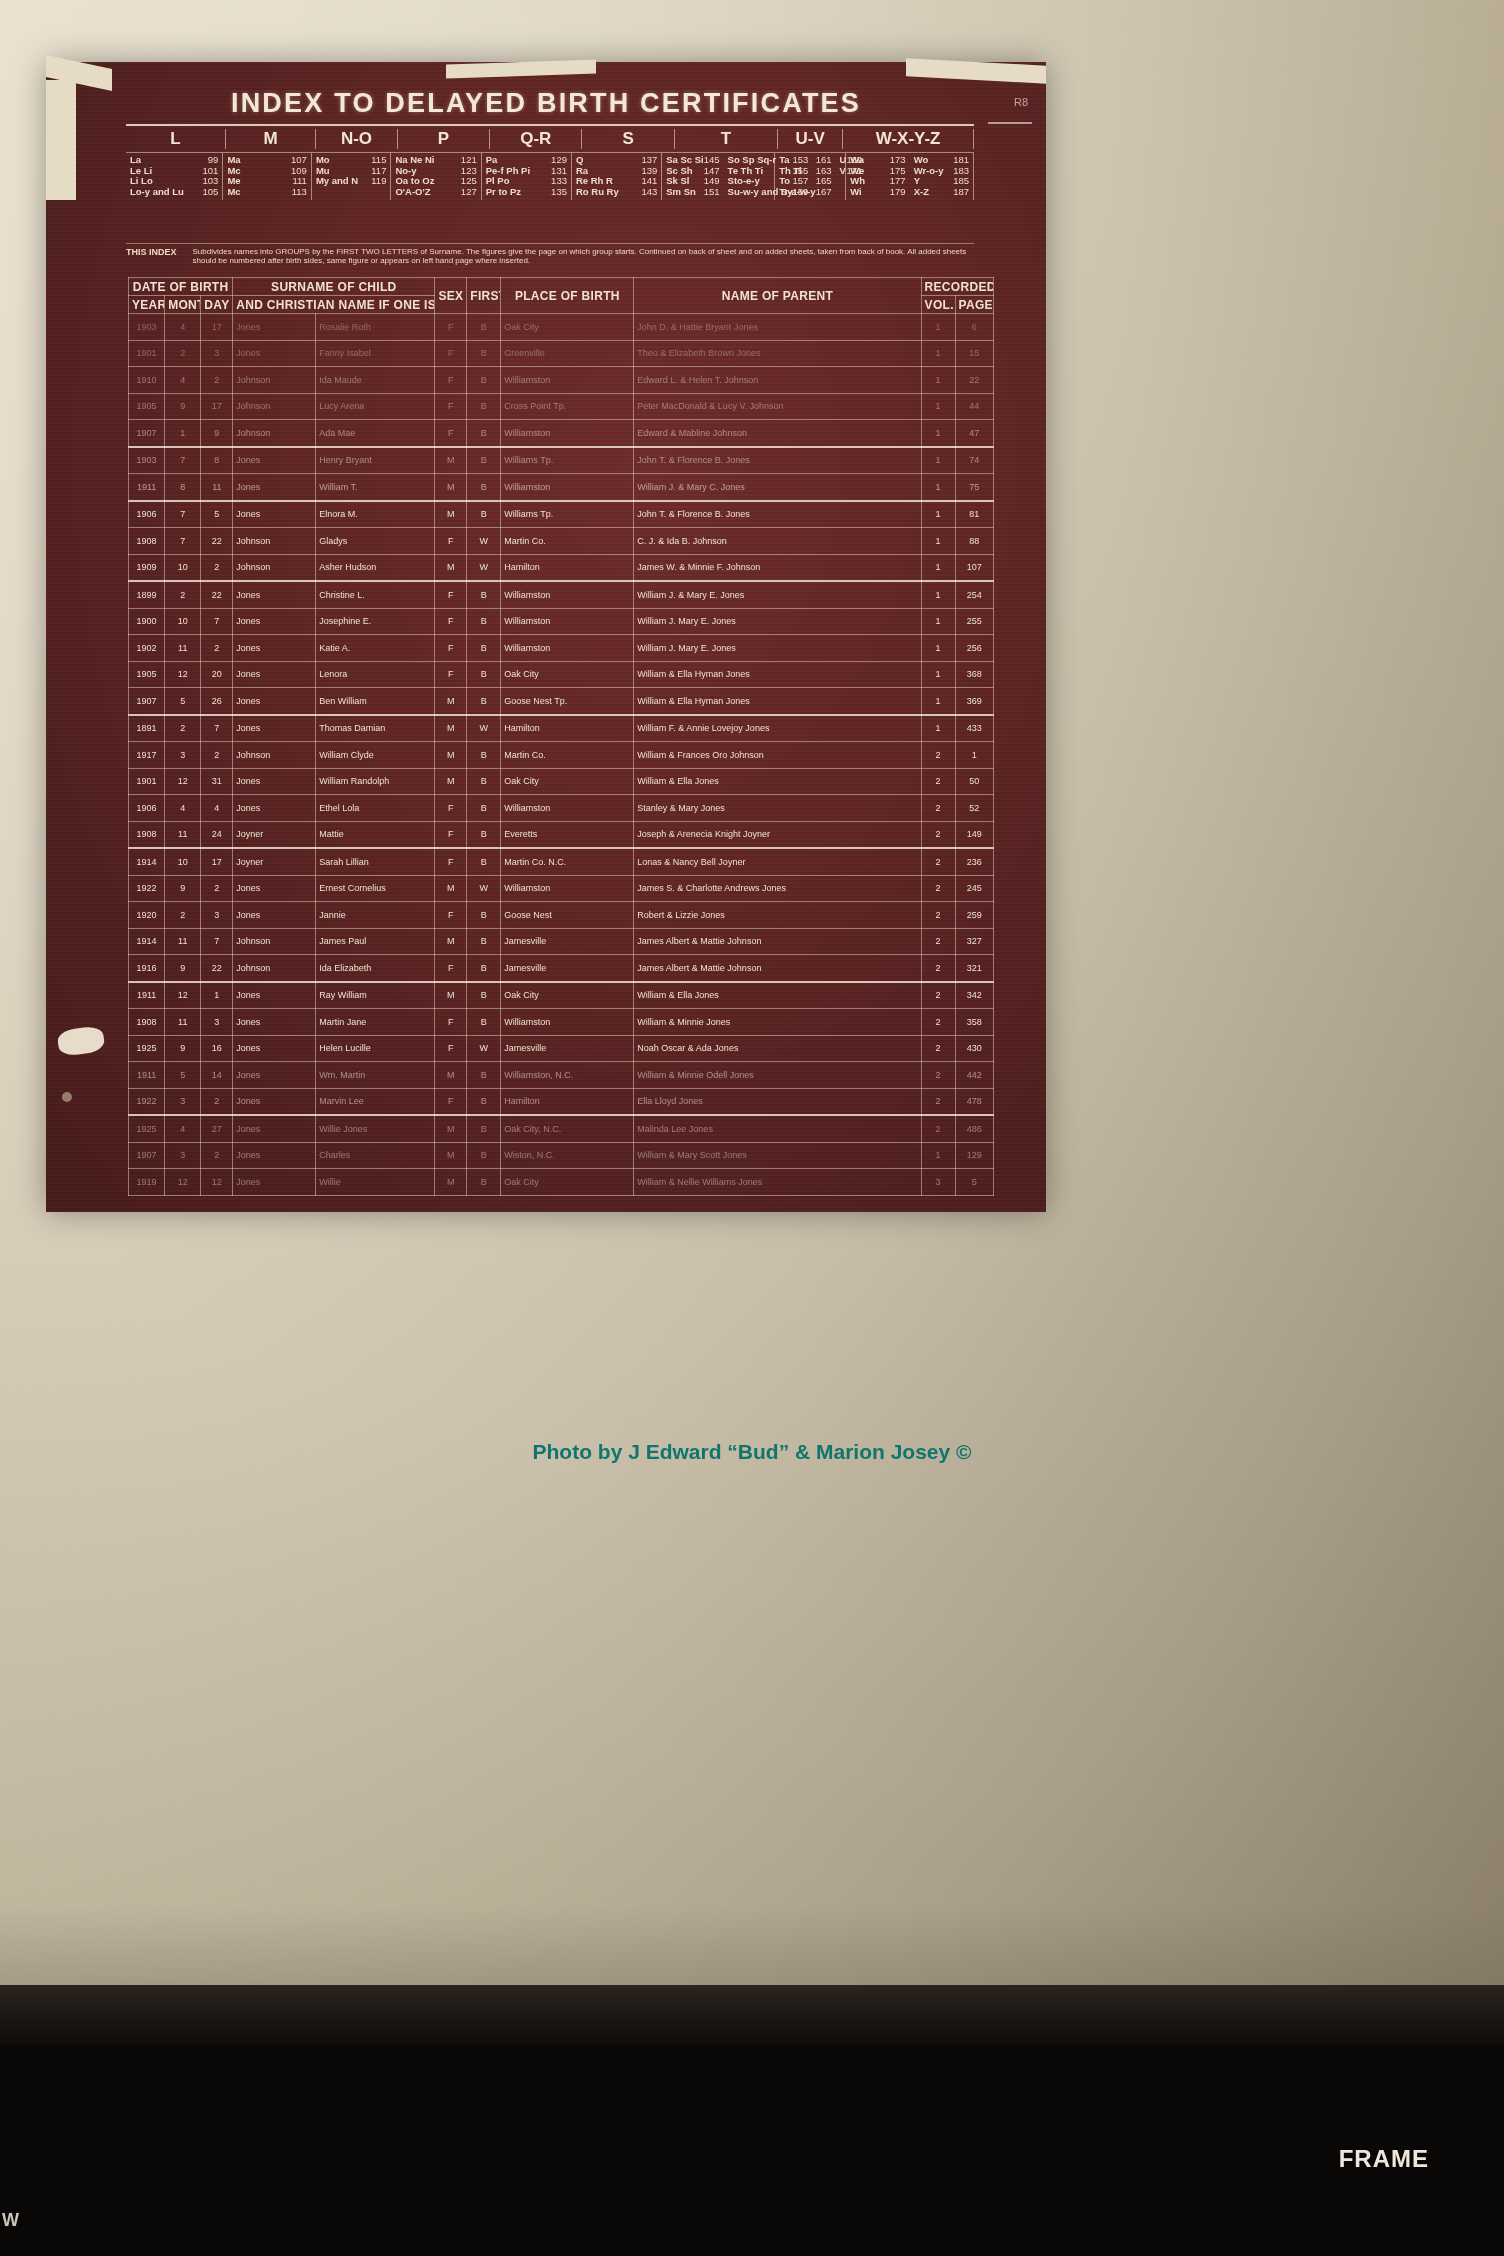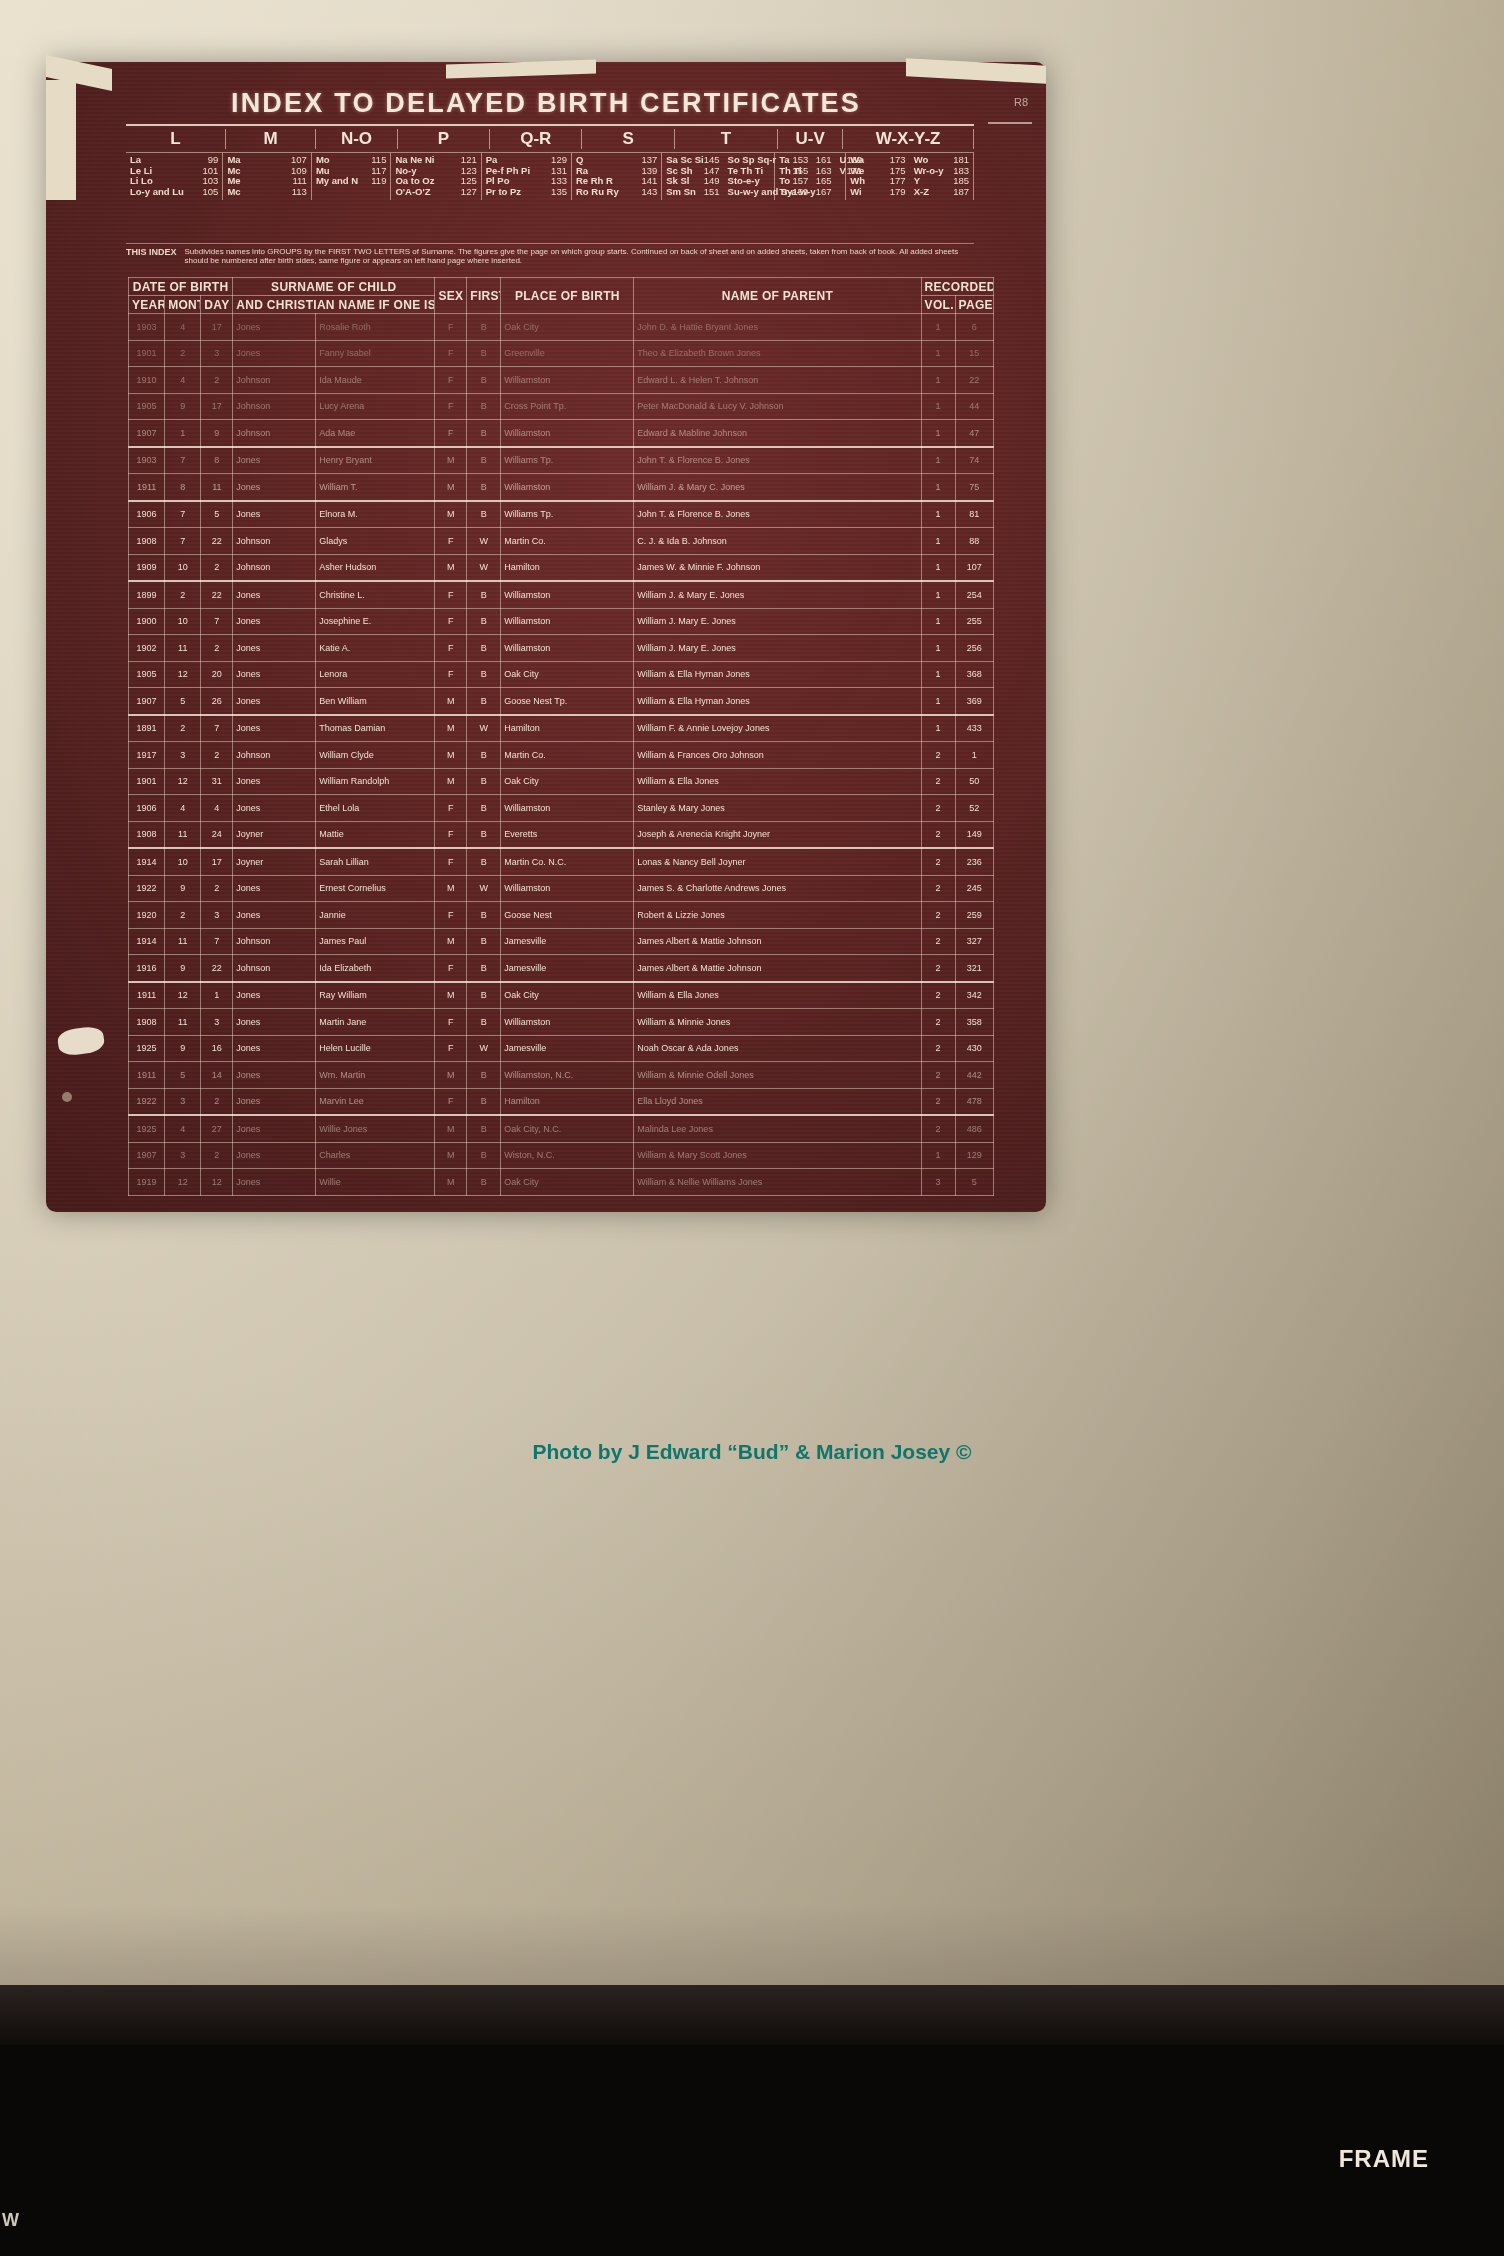--- a/index.html
+++ b/index.html
@@ -17,21 +17,20 @@
     background:linear-gradient(120deg,rgba(255,255,255,.18),rgba(0,0,0,.12) 60%,rgba(0,0,0,.25));
     pointer-events:none;
   }
 
   
   .neg{
     position:absolute;left:46px;top:62px;width:1000px;height:1150px;
     background:
       radial-gradient(ellipse at 60% 35%, #6c2b2a 0%, #5f2523 40%, #52201f 70%, #461b1a 100%);
     box-shadow:0 0 30px rgba(0,0,0,.35);
-    border-radius:10px;
   }
   .neg:before{
     content:"";position:absolute;inset:0;
     background:
       repeating-linear-gradient(0deg, rgba(255,255,255,.018) 0 2px, rgba(0,0,0,.02) 2px 4px);
     pointer-events:none;
   }
   
   .tear{position:absolute;background:#e6dcc6;}
   .tear.t1{left:0;top:0;width:66px;height:22px;transform:skewY(12deg);}
@@ -62,21 +61,21 @@
   .idx .body{display:flex;}
   .idx .body > div{border-right:1px solid rgba(226,205,190,.6);padding:2px 0 3px 0;}
   .idx .cellline{
     color:#edddcb;font-size:9.5px;line-height:10.5px;white-space:nowrap;
     padding:0 4px;display:flex;justify-content:space-between;
   }
   .idx .cellline i{font-style:normal;}
   .idx .cellline b{font-weight:bold;}
   .idxnote{
     position:absolute;left:80px;top:181px;width:848px;color:#e9d8c6;font-size:8px;
-    border-top:1px solid rgba(226,205,190,.5);padding-top:3px;display:flex;gap:8px;
+    border-top:1px solid rgba(226,205,190,.5);padding-top:3px;display:flex;gap:16px;
   }
   .idxnote .lab{font-weight:bold;font-size:9px;white-space:nowrap;}
 
   
   .ledger{position:absolute;left:82px;top:215px;width:866px;height:905px;}
   table.led{border-collapse:collapse;width:100%;table-layout:fixed;}
   table.led th,table.led td{
     border:1px solid rgba(231,213,196,.5);
     color:#f0e2d2;font-size:9px;padding:0 3px;height:25.5px;vertical-align:middle;
     overflow:hidden;white-space:nowrap;

